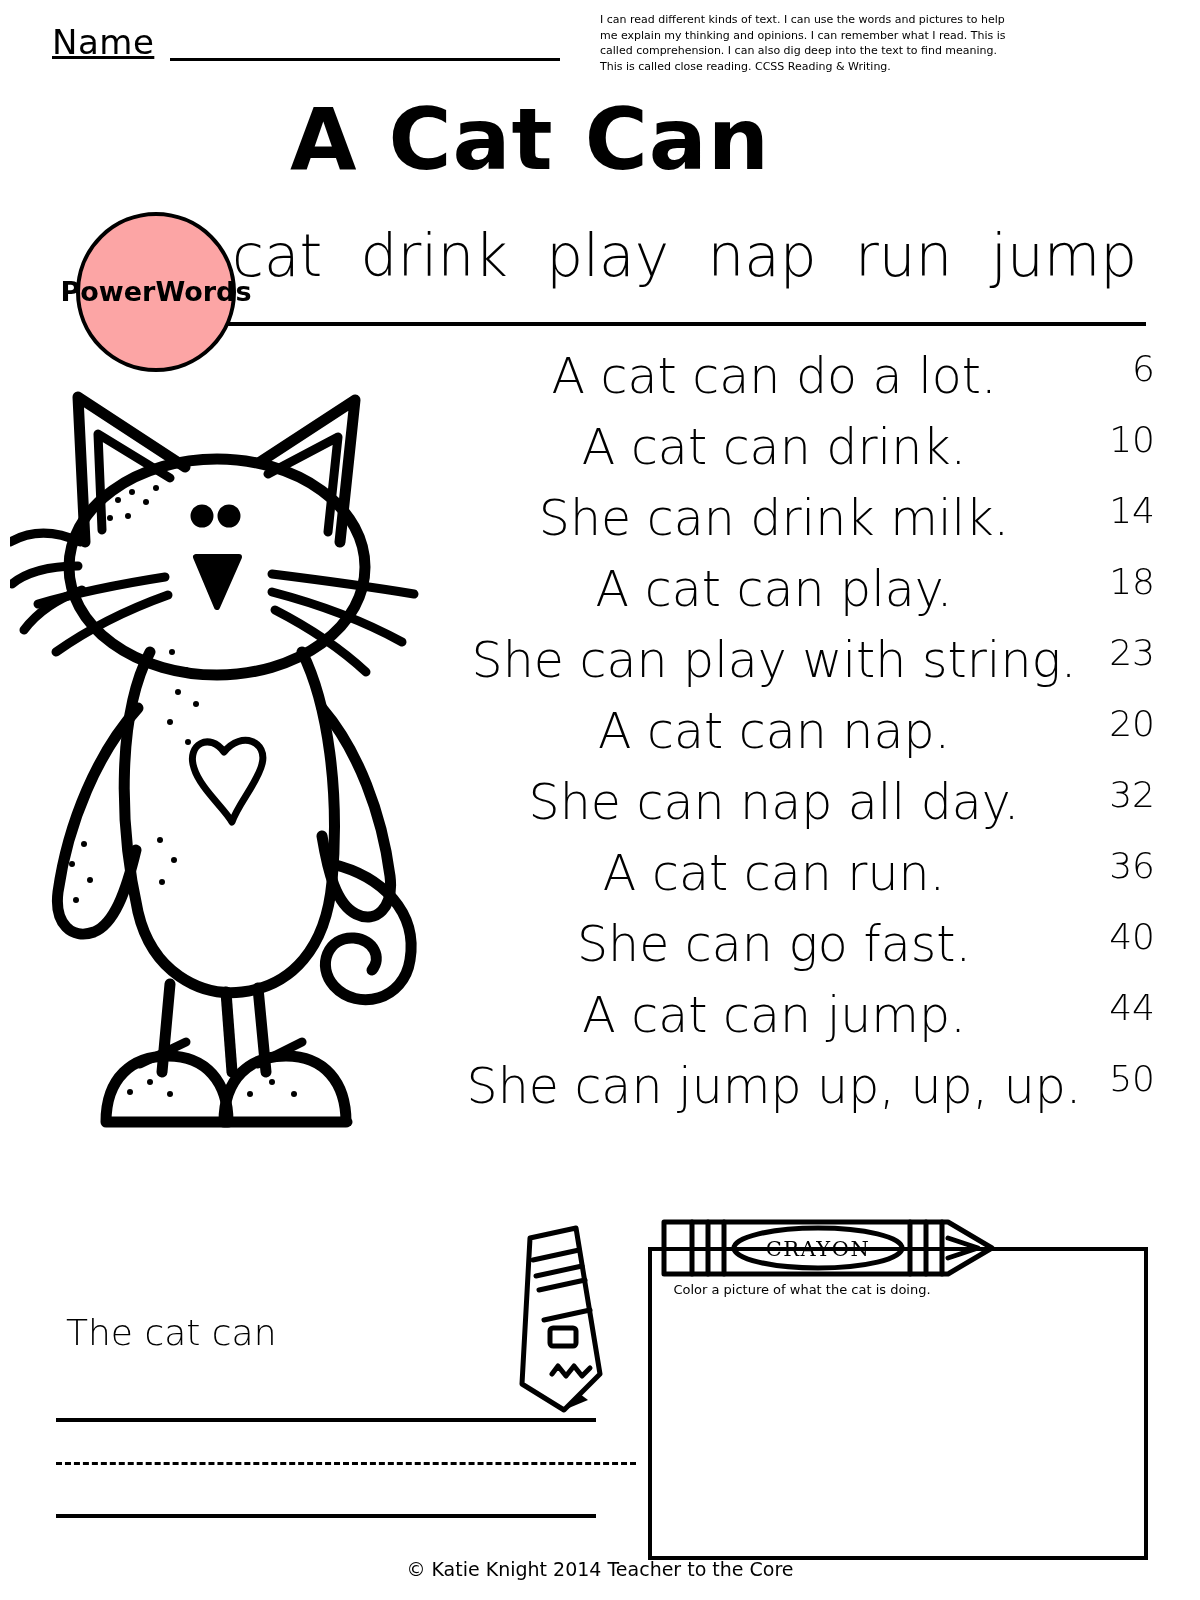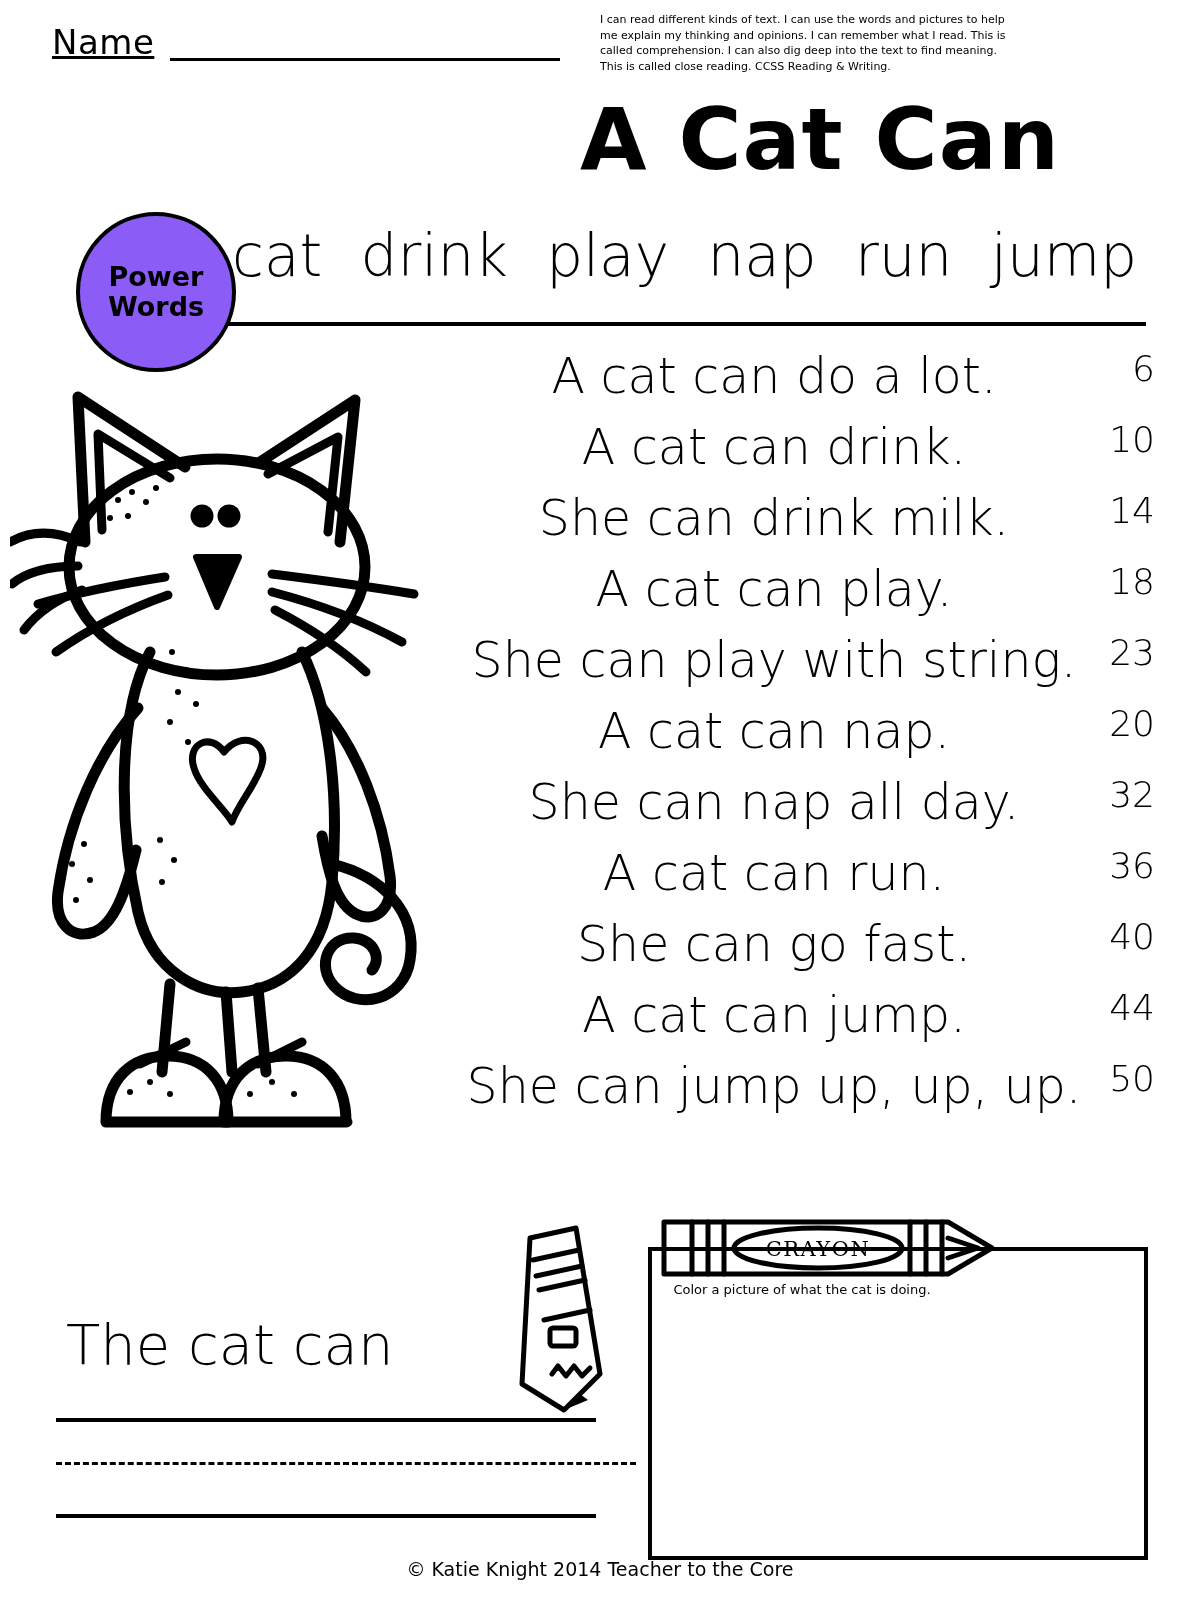--- a/index.html
+++ b/index.html
@@ -55,40 +55,40 @@
     font-family: "DejaVu Sans", sans-serif;
     color: #000;
   }
 
   
   .title {
     position: absolute;
     top: 96px;
     left: 0;
     width: 1060px;
-    text-align: right;
+    text-align: center;
     font-size: 86px;
     font-weight: bold;
     letter-spacing: 1px;
     font-family: "DejaVu Sans", sans-serif;
     line-height: 1;
   }
 
   
   .power-badge {
     position: absolute;
     left: 76px;
     top: 212px;
     width: 152px;
     height: 152px;
     border: 4px solid #000;
     border-radius: 50%;
-    background: #8b5cf6;
+    background: #fca5a5;
     display: flex;
-    flex-direction: column;
+    flex-direction: row;
     align-items: center;
     justify-content: center;
     z-index: 5;
   }
   .power-badge span {
     font-size: 27px;
     font-weight: bold;
     line-height: 1.12;
     font-family: "DejaVu Sans", sans-serif;
   }
@@ -147,21 +147,21 @@
     font-family: "DejaVu Sans", sans-serif;
     font-weight: 300;
   }
   .line.center .text { text-align: center; }
 
   
   .prompt {
     position: absolute;
     left: 66px;
     top: 1312px;
-    font-size: 56px;
+    font-size: 36px;
     font-family: "DejaVu Sans", sans-serif;
     font-weight: 300;
   }
   .write-line-1 {
     position: absolute;
     left: 56px;
     top: 1418px;
     width: 540px;
     border-bottom: 4px solid #000;
   }

